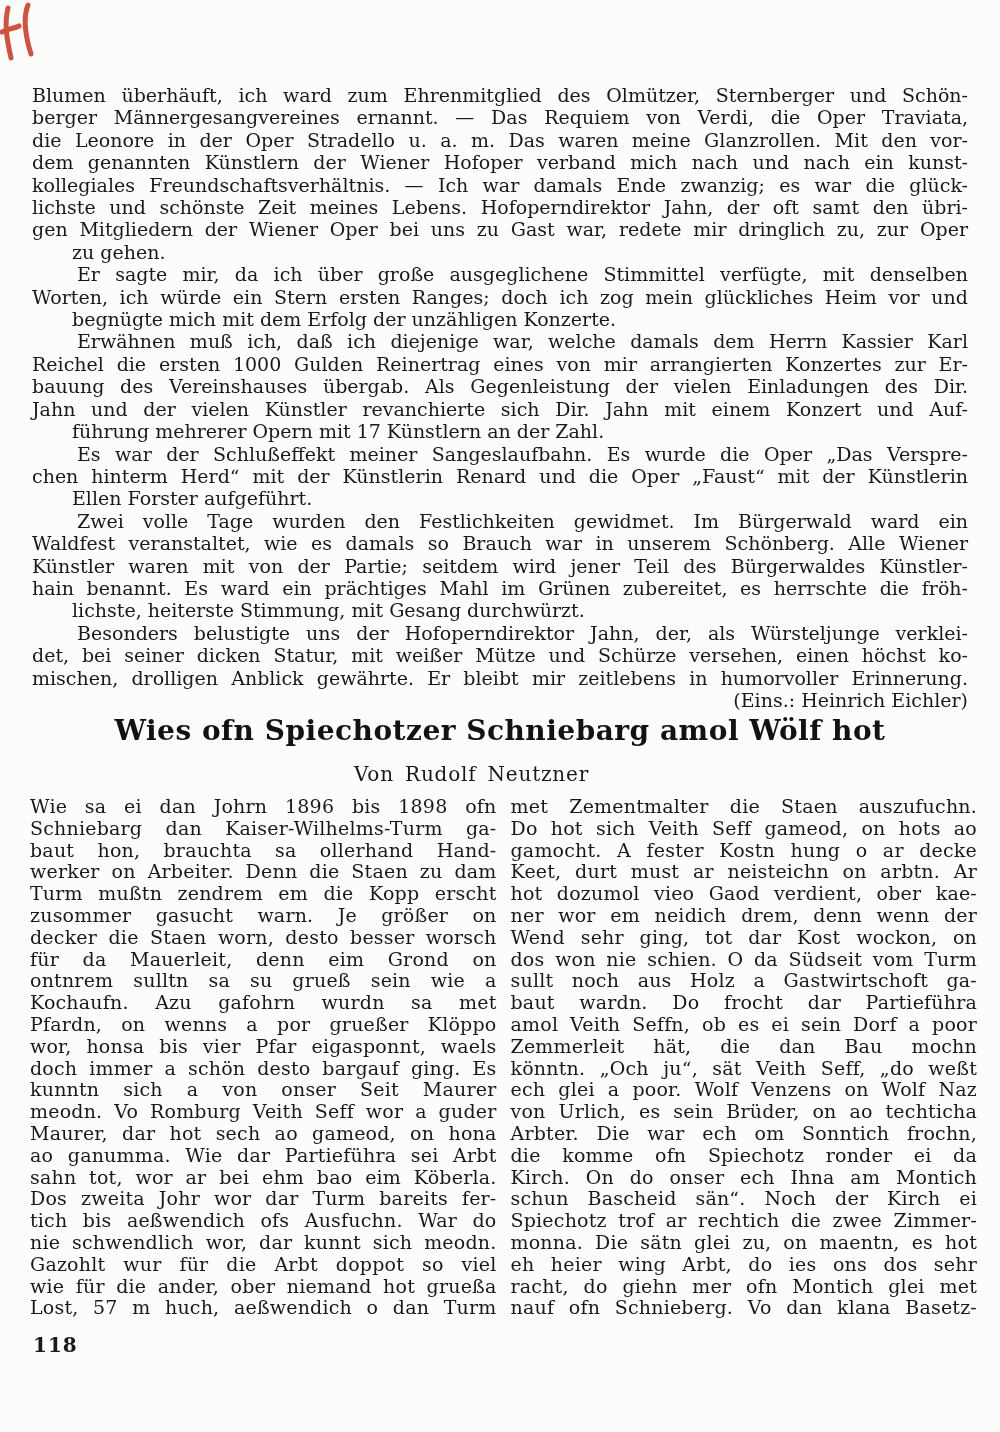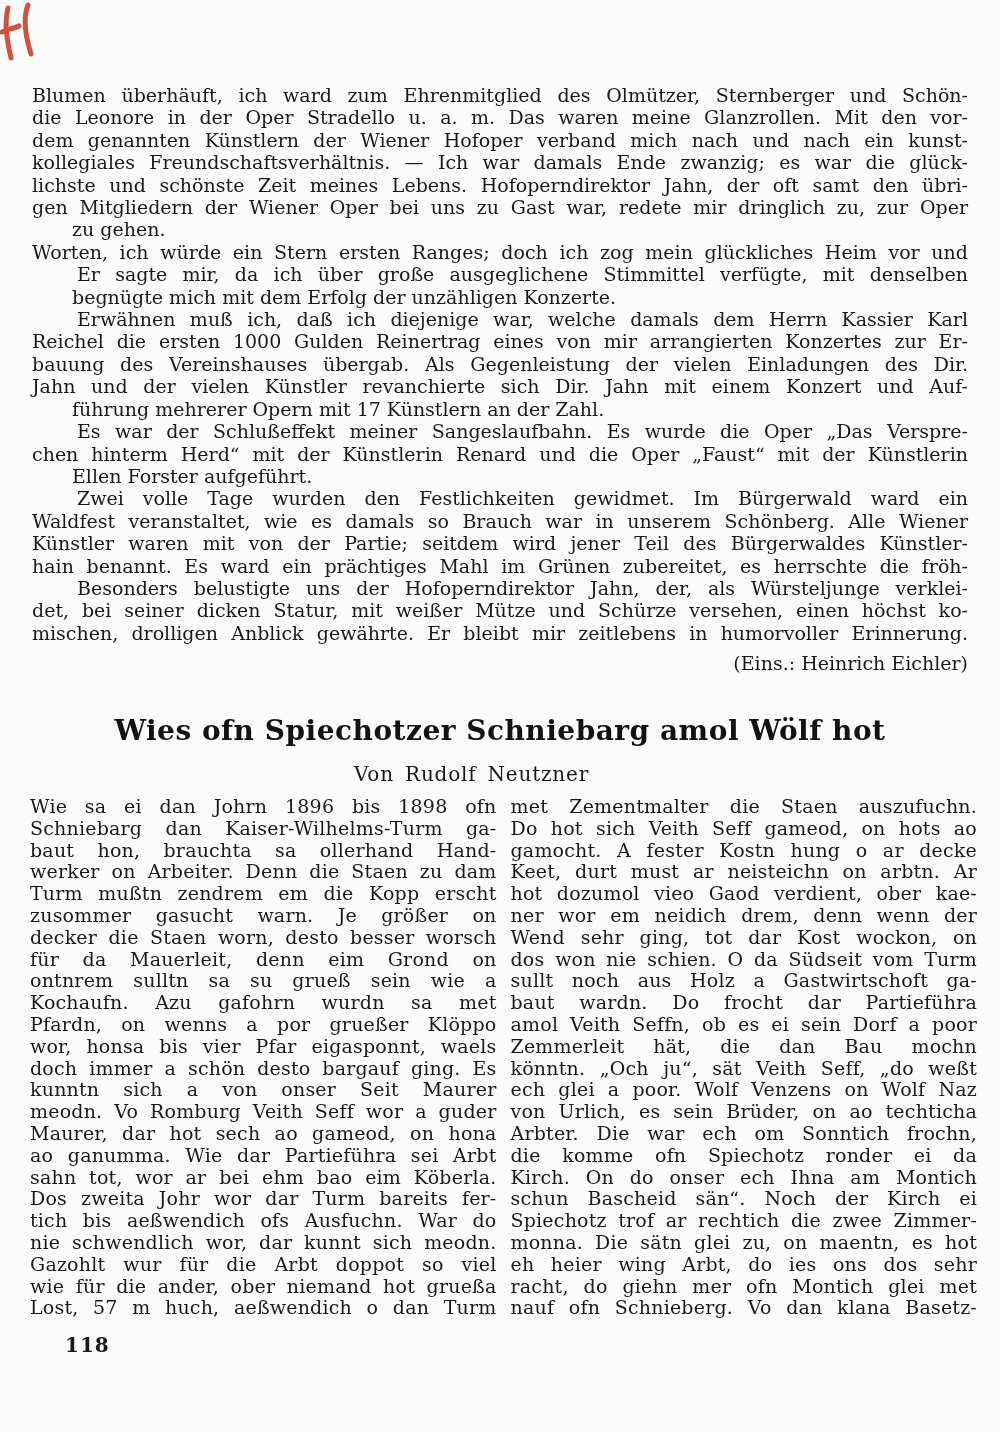--- a/index.html
+++ b/index.html
@@ -14,21 +14,21 @@
   .red-marks { position: absolute; top: 2px; left: 0; width: 44px; height: 66px; }
 
   .intro {
     position: absolute; top: 84px; left: 32px; width: 936px;
     font-size: 19px; line-height: 22.4px;
   }
   .line { white-space: normal; }
   .j { text-align: justify; text-align-last: justify; }
   .e { text-align: left; text-align-last: left; margin-left: 40px; }
   .ind { text-indent: 45px; }
-  .credit { text-align: right; line-height: 22.4px; margin-top: 8px; }
+  .credit { text-align: right; line-height: 22.4px; }
 
   .headline {
     position: absolute; top: 714px; left: 0; width: 1000px;
     text-align: center;
     font-size: 28px; font-weight: bold; letter-spacing: 0.5px;
     color: #121210;
   }
   .byline {
     position: absolute; top: 762px; left: 0; width: 943px;
     text-align: center; font-size: 20px; letter-spacing: 0.8px;
@@ -37,59 +37,61 @@
 
   .columns {
     position: absolute; top: 796px; left: 30px; width: 947px;
     display: flex; gap: 14px;
     font-size: 19px; line-height: 21.8px; letter-spacing: 0.2px;
   }
   .col { flex: 1 1 0; min-width: 0; }
 
   .page-number {
     position: absolute; top: 1333px; left: 33px;
-    font-size: 20px; font-weight: bold; letter-spacing: 1px; margin-left: 32px;
+    font-size: 20px; font-weight: bold; letter-spacing: 1px;
   }
 </style>
 </head>
 <body>
 
 <div>
 
   <svg class="red-marks" viewBox="0 0 44 66" xmlns="http://www.w3.org/2000/svg" fill="none" stroke-width="5" stroke-linecap="round" opacity="0.9">
     <path d="M8,6 C4,22 7,38 11,56" stroke="#cf3f2c"></path>
     <path d="M28,3 C22,18 26,36 31,52" stroke="#cf3f2c"></path>
     <path d="M2,30 C8,26 14,27 19,24" stroke="#cf3f2c"></path>
   </svg>
 
   <div class="intro">
     <div>
 
     <div class="line j">Blumen überhäuft, ich ward zum Ehrenmitglied des Olmützer, Sternberger und Schön-</div>
+        <div class="line j">berger Männergesangvereines ernannt. — Das Requiem von Verdi, die Oper Traviata,</div>
         <div class="line j">die Leonore in der Oper Stradello u. a. m. Das waren meine Glanzrollen. Mit den vor-</div>
         <div class="line j">dem genannten Künstlern der Wiener Hofoper verband mich nach und nach ein kunst-</div>
         <div class="line j">kollegiales Freundschaftsverhältnis. — Ich war damals Ende zwanzig; es war die glück-</div>
         <div class="line j">lichste und schönste Zeit meines Lebens. Hofoperndirektor Jahn, der oft samt den übri-</div>
         <div class="line j">gen Mitgliedern der Wiener Oper bei uns zu Gast war, redete mir dringlich zu, zur Oper</div>
         <div class="line e">zu gehen.</div>
+        <div class="line j ind">Er sagte mir, da ich über große ausgeglichene Stimmittel verfügte, mit denselben</div>
         <div class="line j">Worten, ich würde ein Stern ersten Ranges; doch ich zog mein glückliches Heim vor und</div>
-        <div class="line j ind">Er sagte mir, da ich über große ausgeglichene Stimmittel verfügte, mit denselben</div>
         <div class="line e">begnügte mich mit dem Erfolg der unzähligen Konzerte.</div>
         <div class="line j ind">Erwähnen muß ich, daß ich diejenige war, welche damals dem Herrn Kassier Karl</div>
         <div class="line j">Reichel die ersten 1000 Gulden Reinertrag eines von mir arrangierten Konzertes zur Er-</div>
         <div class="line j">bauung des Vereinshauses übergab. Als Gegenleistung der vielen Einladungen des Dir.</div>
         <div class="line j">Jahn und der vielen Künstler revanchierte sich Dir. Jahn mit einem Konzert und Auf-</div>
         <div class="line e">führung mehrerer Opern mit 17 Künstlern an der Zahl.</div>
         <div class="line j ind">Es war der Schlußeffekt meiner Sangeslaufbahn. Es wurde die Oper „Das Verspre-</div>
         <div class="line j">chen hinterm Herd“ mit der Künstlerin Renard und die Oper „Faust“ mit der Künstlerin</div>
         <div class="line e">Ellen Forster aufgeführt.</div>
         <div class="line j ind">Zwei volle Tage wurden den Festlichkeiten gewidmet. Im Bürgerwald ward ein</div>
         <div class="line j">Waldfest veranstaltet, wie es damals so Brauch war in unserem Schönberg. Alle Wiener</div>
         <div class="line j">Künstler waren mit von der Partie; seitdem wird jener Teil des Bürgerwaldes Künstler-</div>
         <div class="line j">hain benannt. Es ward ein prächtiges Mahl im Grünen zubereitet, es herrschte die fröh-</div>
+        <div class="line e">lichste, heiterste Stimmung, mit Gesang durchwürzt.</div>
         <div class="line j ind">Besonders belustigte uns der Hofoperndirektor Jahn, der, als Würsteljunge verklei-</div>
         <div class="line j">det, bei seiner dicken Statur, mit weißer Mütze und Schürze versehen, einen höchst ko-</div>
         <div class="line j">mischen, drolligen Anblick gewährte. Er bleibt mir zeitlebens in humorvoller Erinnerung.</div>
       </div>
     <div class="line credit">(Eins.: Heinrich Eichler)</div>
   </div>
 
   <div class="headline">Wies ofn Spiechotzer Schniebarg amol Wölf hot</div>
 
   <div class="byline">Von Rudolf Neutzner</div>

